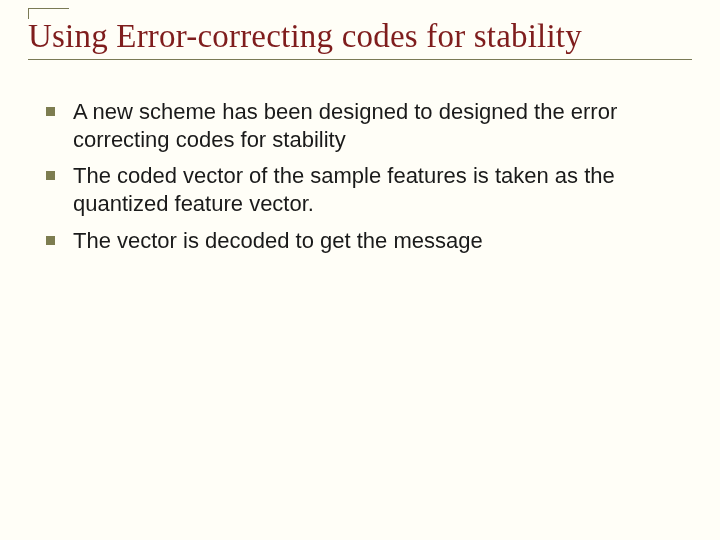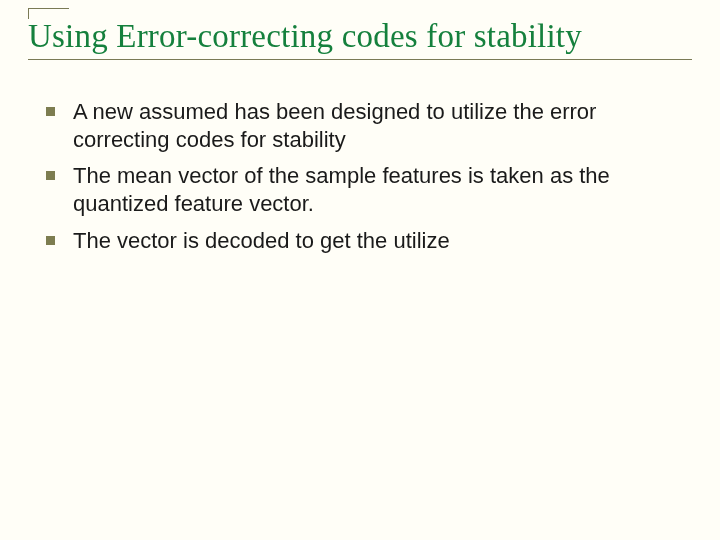--- a/index.html
+++ b/index.html
@@ -28,21 +28,21 @@
     top: -10px;
     width: 40px;
     height: 10px;
     border-left: 1px solid #7a7a55;
     border-top: 1px solid #7a7a55;
   }
   .title {
     font-family: "Times New Roman", Times, serif;
     font-size: 33px;
     font-weight: 400;
-    color: #15803d;
+    color: #7f1d1d;
     letter-spacing: 0.2px;
   }
   .content {
     padding: 0 18px 0 18px;
   }
   ul.bullets {
     list-style: none;
   }
   ul.bullets > li {
     display: flex;
@@ -67,25 +67,25 @@
 <body>
 
 <div class="slide">
   <div class="title-wrap">
     <h1 class="title">Using Error-correcting codes for stability</h1>
   </div>
   <div class="content">
     <ul class="bullets">
       <li>
         <span class="sq"></span>
-        <span class="txt">A new assumed has been designed to utilize the error correcting codes for stability</span>
+        <span class="txt">A new scheme has been designed to designed the error correcting codes for stability</span>
       </li>
       <li>
         <span class="sq"></span>
-        <span class="txt">The mean vector of the sample features is taken as the quantized feature vector.</span>
+        <span class="txt">The coded vector of the sample features is taken as the quantized feature vector.</span>
       </li>
       <li>
         <span class="sq"></span>
-        <span class="txt">The vector is decoded to get the utilize</span>
+        <span class="txt">The vector is decoded to get the message</span>
       </li>
     </ul>
   </div>
 </div>
 
 </body></html>

